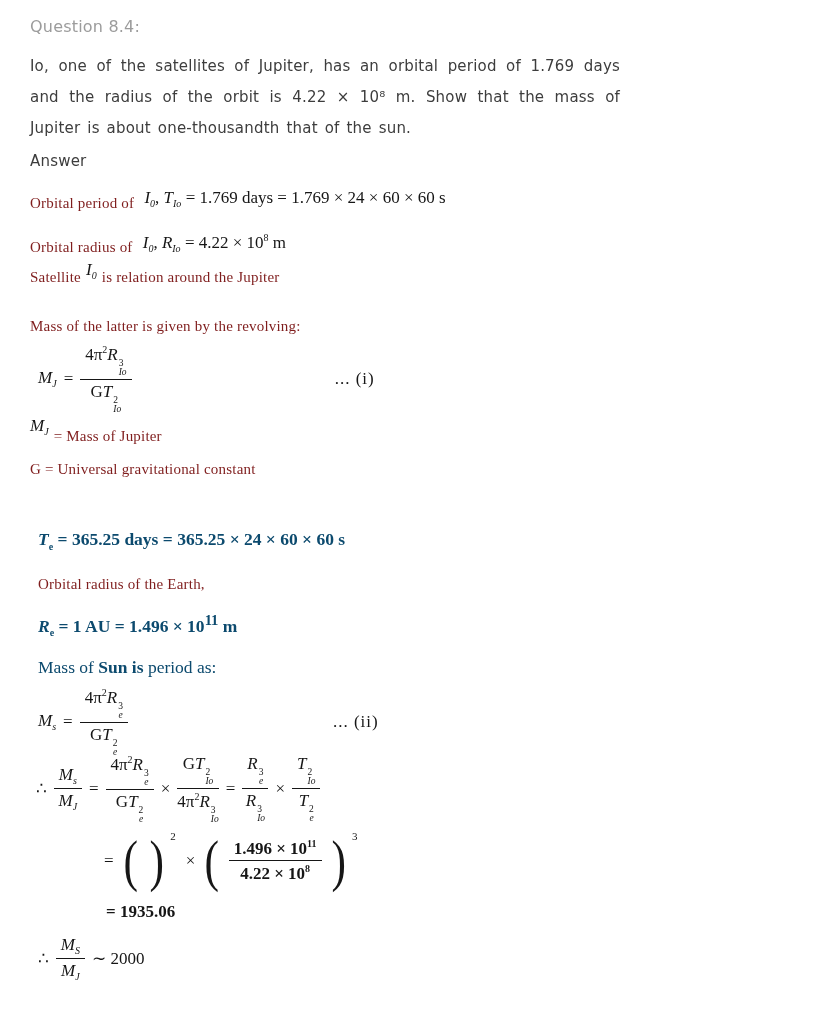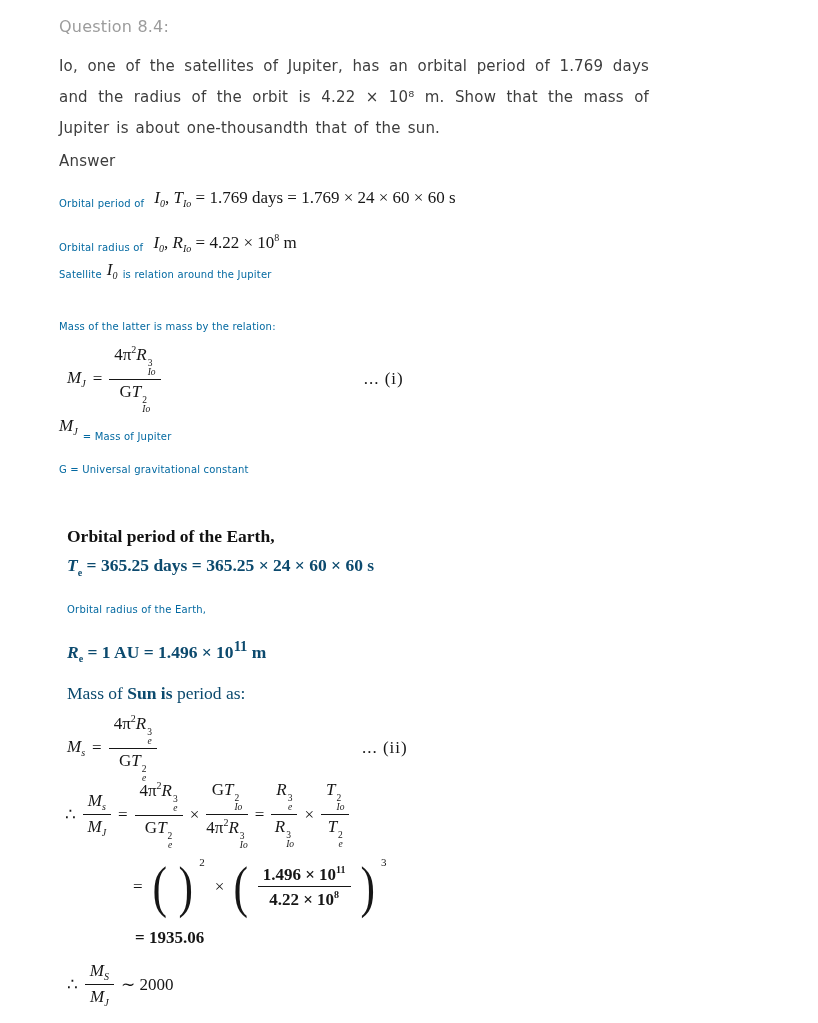--- a/index.html
+++ b/index.html
@@ -1,21 +1,21 @@
 <!DOCTYPE html>
 <html><head>
 <meta charset="utf-8">
 <style>
   html,body{margin:0;padding:0;background:#ffffff;}
   body{width:818px;height:1023px;overflow:hidden;font-family:"DejaVu Sans",sans-serif;}
-  .page{box-sizing:border-box;width:652px;height:1023px;padding:16px 32px 8px 30px;background:#fff;margin-left:29px;}
+  .page{box-sizing:border-box;width:652px;height:1023px;padding:16px 32px 8px 30px;background:#fff;}
 
   .heading{color:#9c9c9c;font-size:16px;line-height:22px;margin:0 0 13px 0;letter-spacing:.2px;}
   .q{color:#3d3d3d;font-size:15px;line-height:31px;letter-spacing:.2px;word-spacing:2px;margin:0 0 2px 0;text-align:justify;}
-  .sans{color:#0369a1;font-size:10px;letter-spacing:.2px;}
+  .sans{color:#7f1d1d;font-size:15px;letter-spacing:.2px;font-family:Liberation Serif, serif;}
   .line{line-height:31px;margin:0;}
 
   
   .m{font-family:"Liberation Serif",serif;color:#161616;font-size:17px;}
   .v{font-style:italic;}
   .m sub{font-size:10px;font-style:italic;}
   .m sup{font-size:10px;}
   .raised{position:relative;top:-4px;display:inline-block;}
   .raised-hi{position:relative;top:-9px;display:inline-block;}
 
@@ -81,21 +81,21 @@
       <span>m</span>
     </span>
   </div>
 
   <div class="row-sat">
     <span class="sans">Satellite</span>&nbsp;
     <span class="m raised-hi"><span class="v">I</span><sub>0</sub></span>&nbsp;
     <span class="sans">is relation around the Jupiter</span>
   </div>
 
-  <p class="sans line">Mass of the latter is mass by the relation:</p>
+  <p class="sans line">Mass of the latter is given by the revolving:</p>
 
   <div class="eqrow m eq-i">
     <span><span class="v">M</span><sub>J</sub></span>
     <span>=</span>
     <span class="frac">
       <span class="num"><span>4π</span><sup>2</sup><span class="v">R</span><span class="ss">
             <span class="up">3</span>
             <span class="dn">Io</span>
           </span></span>
       <span class="den"><span>G</span><span class="v">T</span><span class="ss">
@@ -108,21 +108,20 @@
 
 
   <div class="eq-mj">
     <span class="m raised-hi"><span class="v">M</span><sub>J</sub></span>&nbsp;
     <span class="sans">= Mass of Jupiter</span>
   </div>
 
   <p class="sans line">G = Universal gravitational constant</p>
 
   <div class="earth-sec">
-    <div class="serif-label">Orbital period of the Earth,</div>
     <div class="eq-serif semibold">
       <span class="v">T</span><sub style="font-size:10px">e</sub>
       <span>= 365.25 days = 365.25 × 24 × 60 × 60 s</span>
     </div>
     <div class="sans" style="line-height:34px;margin-top:4px">Orbital radius of the Earth,</div>
     <div class="eq-serif semibold" style="margin-top:3px">
       <span class="v">R</span><sub style="font-size:10px">e</sub>
       <span>= 1 AU = 1.496 × 10</span><sup>11</sup>
       <span>m</span>
     </div>

